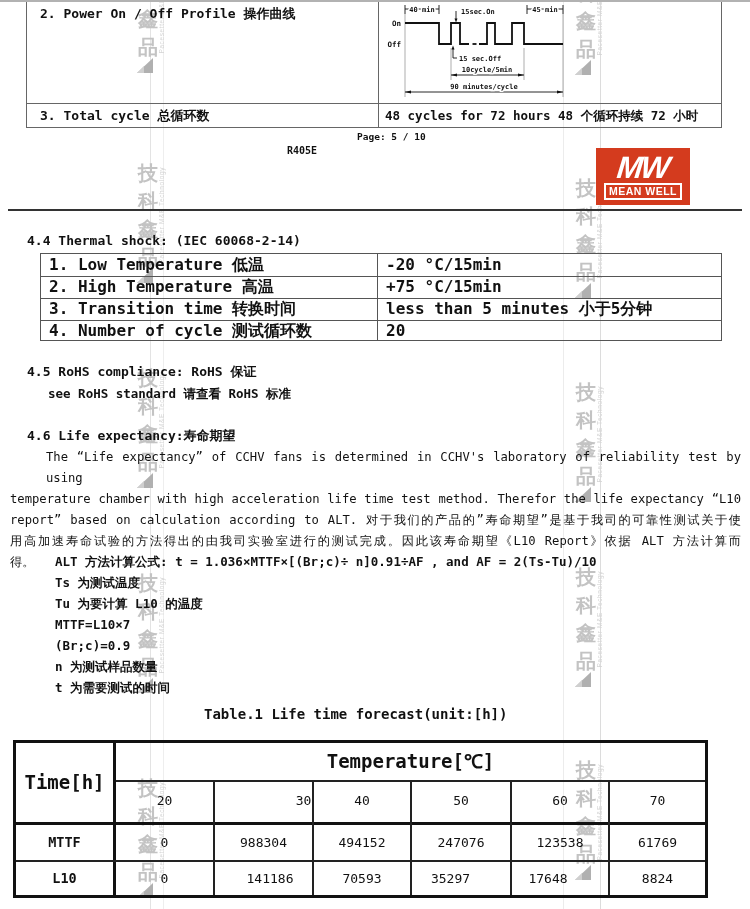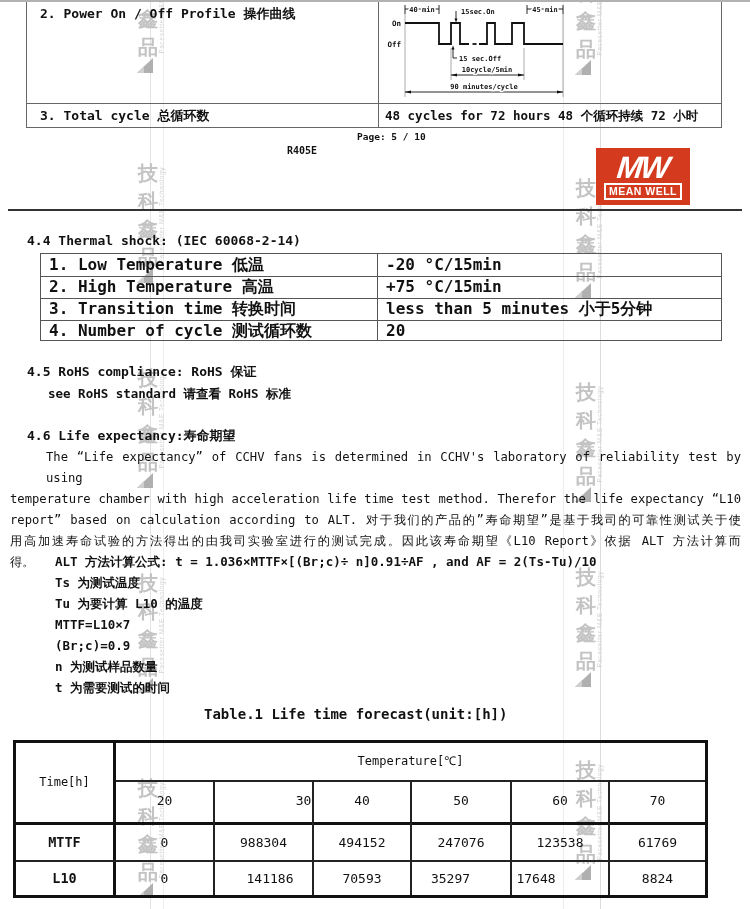--- a/index.html
+++ b/index.html
@@ -54,21 +54,21 @@
   .fline{font-size:12.5px;line-height:21px;white-space:nowrap;font-weight:bold;}
   
   .caption{left:204px;top:706px;font-size:14px;font-weight:bold;}
   .ltable{left:13px;top:740px;width:695px;height:158px;border:3px solid #111;box-sizing:border-box;}
   .lt-vthick{position:absolute;left:97px;top:0;bottom:0;width:3px;background:#111;}
   .lt-h1{position:absolute;left:100px;right:0;top:37px;height:2px;background:#222;}
   .lt-hthick{position:absolute;left:0;right:0;top:79px;height:3px;background:#111;}
   .lt-h2{position:absolute;left:0;right:0;top:117px;height:2px;background:#222;}
   .lt-v{position:absolute;top:37px;bottom:0;width:2px;background:#222;}
   .lt-cell{position:absolute;text-align:center;font-size:13px;}
-  .lt-head{font-weight:normal;font-size:12px;}
+  .lt-head{font-weight:bold;font-size:19px;}
   .lt-rowlab{font-weight:bold;font-size:13.5px;}
 </style>
 </head>
 <body>
 
 <div class="page">
 
   <div class="fold" style="left:150px;background:#e3e3e3;"></div>
   <div class="fold" style="left:163px;background:#eeeeee;"></div>
   <div class="fold" style="left:563px;background:#ececec;"></div>
@@ -305,17 +305,17 @@
     <div class="lt-cell" style="left:298px;top:82px;width:96px;height:35px;line-height:35px;">494152</div>
     <div class="lt-cell" style="left:396px;top:82px;width:98px;height:35px;line-height:35px;">247076</div>
     <div class="lt-cell" style="left:496px;top:82px;width:96px;height:35px;line-height:35px;">123538</div>
     <div class="lt-cell" style="left:594px;top:82px;width:95px;height:35px;line-height:35px;">61769</div>
 
     <div class="lt-cell lt-rowlab" style="left:0;top:119px;width:97px;height:33px;line-height:33px;">L10</div>
     <div class="lt-cell" style="left:100px;top:119px;width:97px;height:33px;line-height:33px;">0</div>
     <div class="lt-cell" style="left:199px;top:119px;width:110px;height:33px;line-height:33px;border-radius:12px;">141186</div>
     <div class="lt-cell" style="left:298px;top:119px;width:96px;height:33px;line-height:33px;">70593</div>
     <div class="lt-cell" style="left:376px;top:119px;width:117px;height:33px;line-height:33px;">35297</div>
-    <div class="lt-cell" style="left:472px;top:119px;width:96px;height:33px;line-height:33px;">17648</div>
+    <div class="lt-cell" style="left:484px;top:119px;width:96px;height:33px;line-height:33px;">17648</div>
     <div class="lt-cell" style="left:594px;top:119px;width:95px;height:33px;line-height:33px;">8824</div>
   </div>
 
 </div>
 
 </body></html>

